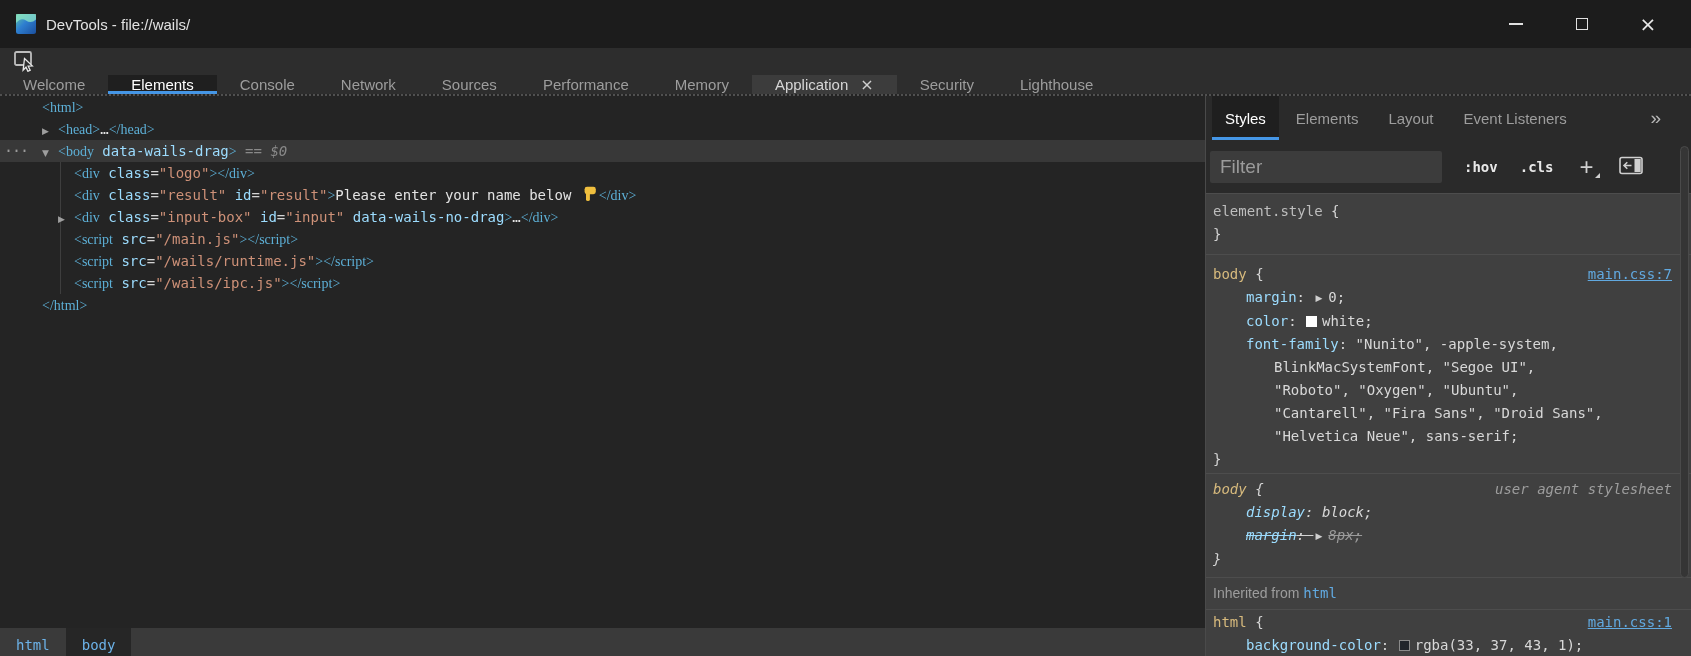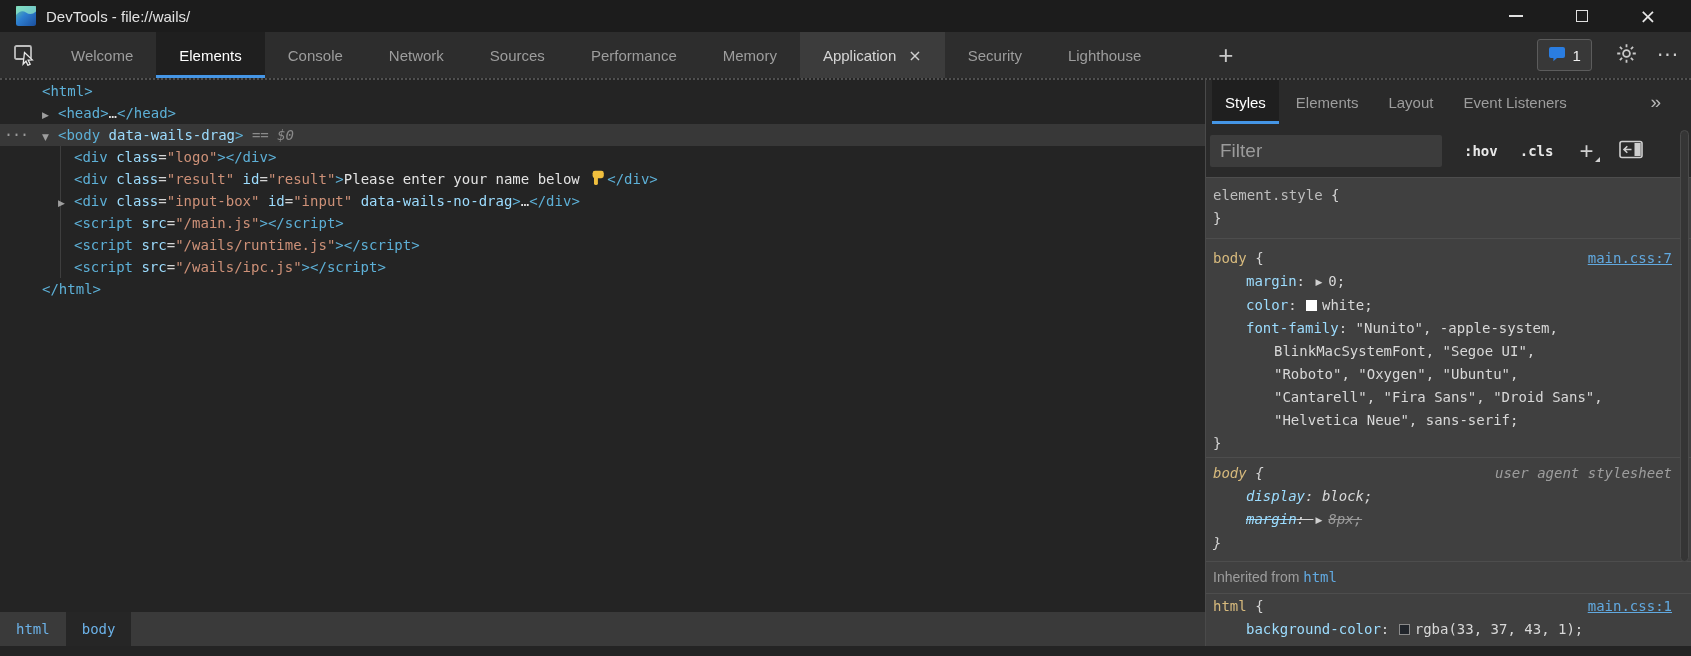--- a/index.html
+++ b/index.html
@@ -1,32 +1,32 @@
 <!DOCTYPE html>
 <html><head>
 <meta charset="utf-8">
 <style>
   * { margin:0; padding:0; box-sizing:border-box; }
   html,body { background:#242424; }
   .window { position:relative; width:1691px; height:656px; overflow:hidden;
             font-family:"Liberation Sans", sans-serif; color:#d4d4d4; background:#242424; }
 
   
-  .titlebar { height:32px; background:#1c1c1c; display:flex; align-items:center; }
+  .titlebar { height:48px; background:#1c1c1c; display:flex; align-items:center; }
   .app-icon { margin-left:16px; width:20px; height:20px; display:inline-flex; }
   .title-text { margin-left:10px; font-size:15px; color:#e2e2e2; }
   .win-controls { margin-left:auto; display:flex; align-items:center; }
   .win-btn { width:46px; height:42px; display:flex; align-items:center; justify-content:center;
              background:transparent; border:none; cursor:default; margin-right:20px; }
   .glyph-min { width:14px; height:2px; background:#e0e0e0; }
   .glyph-max { width:12px; height:12px; border:1.6px solid #e0e0e0; }
   .glyph-close { color:#e8e8e8; font-size:20px; line-height:20px; font-family:"DejaVu Sans",sans-serif; }
 
   
-  .tabbar { height:46px; background:#2d2d2d; display:flex; align-items:stretch; }
+  .tabbar { height:46px; background:#2d2d2d; display:flex; align-items:stretch;flex-direction:column; }
   .inspect-btn { width:48px; display:flex; align-items:center; justify-content:center; background:none; border:none; }
   .tabs { display:flex; align-items:stretch; }
   .tab { position:relative; display:flex; align-items:center; padding:0 23px; font-size:15px;
          color:#9d9d9d; white-space:nowrap; cursor:default; }
   .tab.active { background:#1f1f1f; color:#ffffff; }
   .tab.active::after { content:""; position:absolute; left:0; right:0; bottom:0; height:3px; background:#4596e6; }
   .tab.highlighted { background:#3c3c3c; color:#d6d6d6; }
   .tab-close { margin-left:12px; font-size:16px; color:#cfcfcf; font-family:"DejaVu Sans",sans-serif; }
   .new-tab { border:none; background:none; color:#c8c8c8; font-size:26px; font-weight:300;
              margin-left:42px; padding:0 12px; }
@@ -45,21 +45,21 @@
 
   
   .dom-tree { position:relative; font-family:"DejaVu Sans Mono","Liberation Mono",monospace; font-size:14px; }
   .dom-row { position:relative; height:22px; line-height:22px; white-space:pre; padding-left:26px; }
   .dom-row.selected { background:#383838; }
   .gutter-dots { position:absolute; left:4px; top:0; color:#9a9a9a; font-size:15px; letter-spacing:-1px; }
   .indent { display:inline-block; height:1px; }
   .expander { display:inline-block; width:16px; color:#9e9e9e; font-size:9px; text-align:left; vertical-align:baseline; font-family:"DejaVu Sans",sans-serif; }
   .guide-line { position:absolute; left:60px; top:66px; width:1px; height:132px; background:#3e3e3e; }
 
-  .tk-tag { color:#5db0d7; }
+  .tk-tag { color:#5db0d7;font-family:Liberation Serif, serif; }
   .tk-attr { color:#9cdcfe; }
   .tk-str { color:#ce9178; }
   .tk-txt { color:#e3e3e3; }
   .tk-punct { color:#d4d4d4; }
   .tk-gray { color:#8a8a8a; font-style:italic; }
   .tk-prop { color:#9cdcfe; }
   .tk-val { color:#d8d8d8; }
   .tk-sel { color:#d7ba7d; }
   .tk-selgray { color:#bdbdbd; }
   .tk-brace { color:#d4d4d4; }

